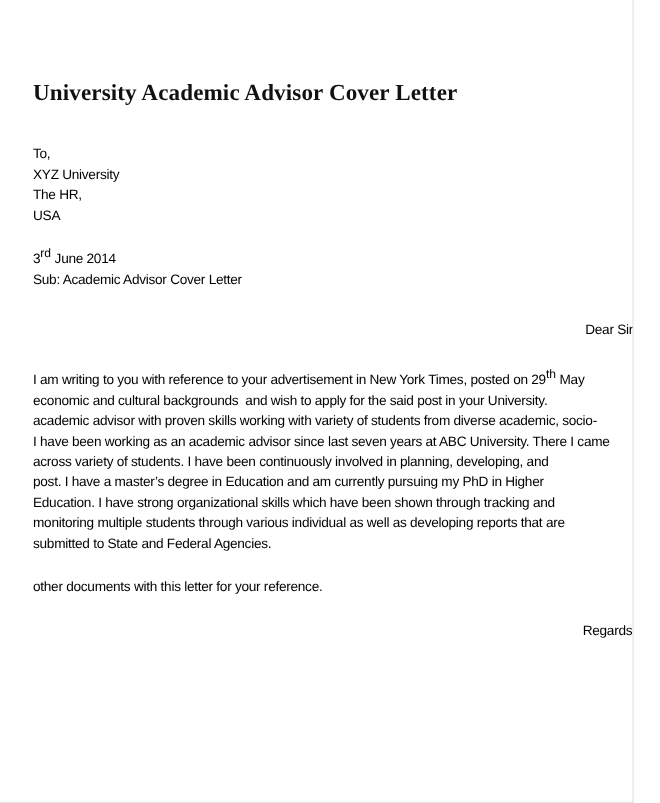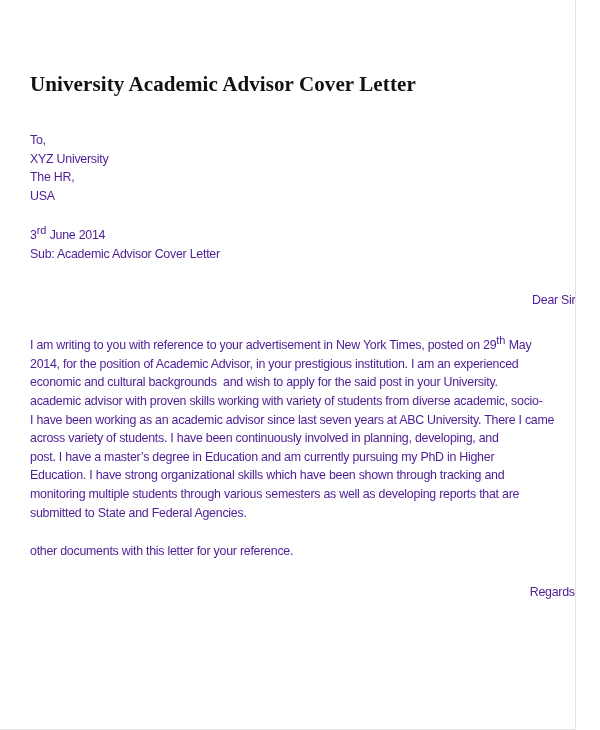--- a/index.html
+++ b/index.html
@@ -33,21 +33,21 @@
     font-size: 21px;
     line-height: 1;
     color: #111111;
     letter-spacing: 0.1px;
     margin: 0;
     padding-top: 74px;
   }
 
   
   .block {
-    color: #4c1d95;
+    color: #000000;
     font-size: 12.4px;
     line-height: 18.6px;
     letter-spacing: -0.25px;
     margin: 0;
   }
   .block .line {
     display: block;
     white-space: pre-wrap;
   }
 
@@ -84,28 +84,27 @@
       <span class="line"><span>3</span><sup>rd</sup><span> June 2014</span></span>
       <span class="line">Sub: Academic Advisor Cover Letter</span>
     </div>
 
     <div class="block salutation">
       <span class="line">Dear Sir,</span>
     </div>
 
     <div class="block para-main">
       <span class="line"><span>I am writing to you with reference to your advertisement in New York Times, posted on 29</span><sup>th</sup><span> May</span></span>
-      <span class="line">2014, for the position of Academic Advisor, in your prestigious institution. I am an experienced</span>
       <span class="line">economic and cultural backgrounds  and wish to apply for the said post in your University.</span>
       <span class="line">academic advisor with proven skills working with variety of students from diverse academic, socio-</span>
       <span class="line">I have been working as an academic advisor since last seven years at ABC University. There I came</span>
       <span class="line">across variety of students. I have been continuously involved in planning, developing, and</span>
       <span class="line">post. I have a master’s degree in Education and am currently pursuing my PhD in Higher</span>
       <span class="line">Education. I have strong organizational skills which have been shown through tracking and</span>
-      <span class="line">monitoring multiple students through various semesters as well as developing reports that are</span>
+      <span class="line">monitoring multiple students through various individual as well as developing reports that are</span>
       <span class="line">submitted to State and Federal Agencies.</span>
     </div>
 
     <div class="block para-close">
       <span class="line">other documents with this letter for your reference.</span>
     </div>
 
     <div class="block signoff">
       <span class="line">Regards,</span>
     </div>

